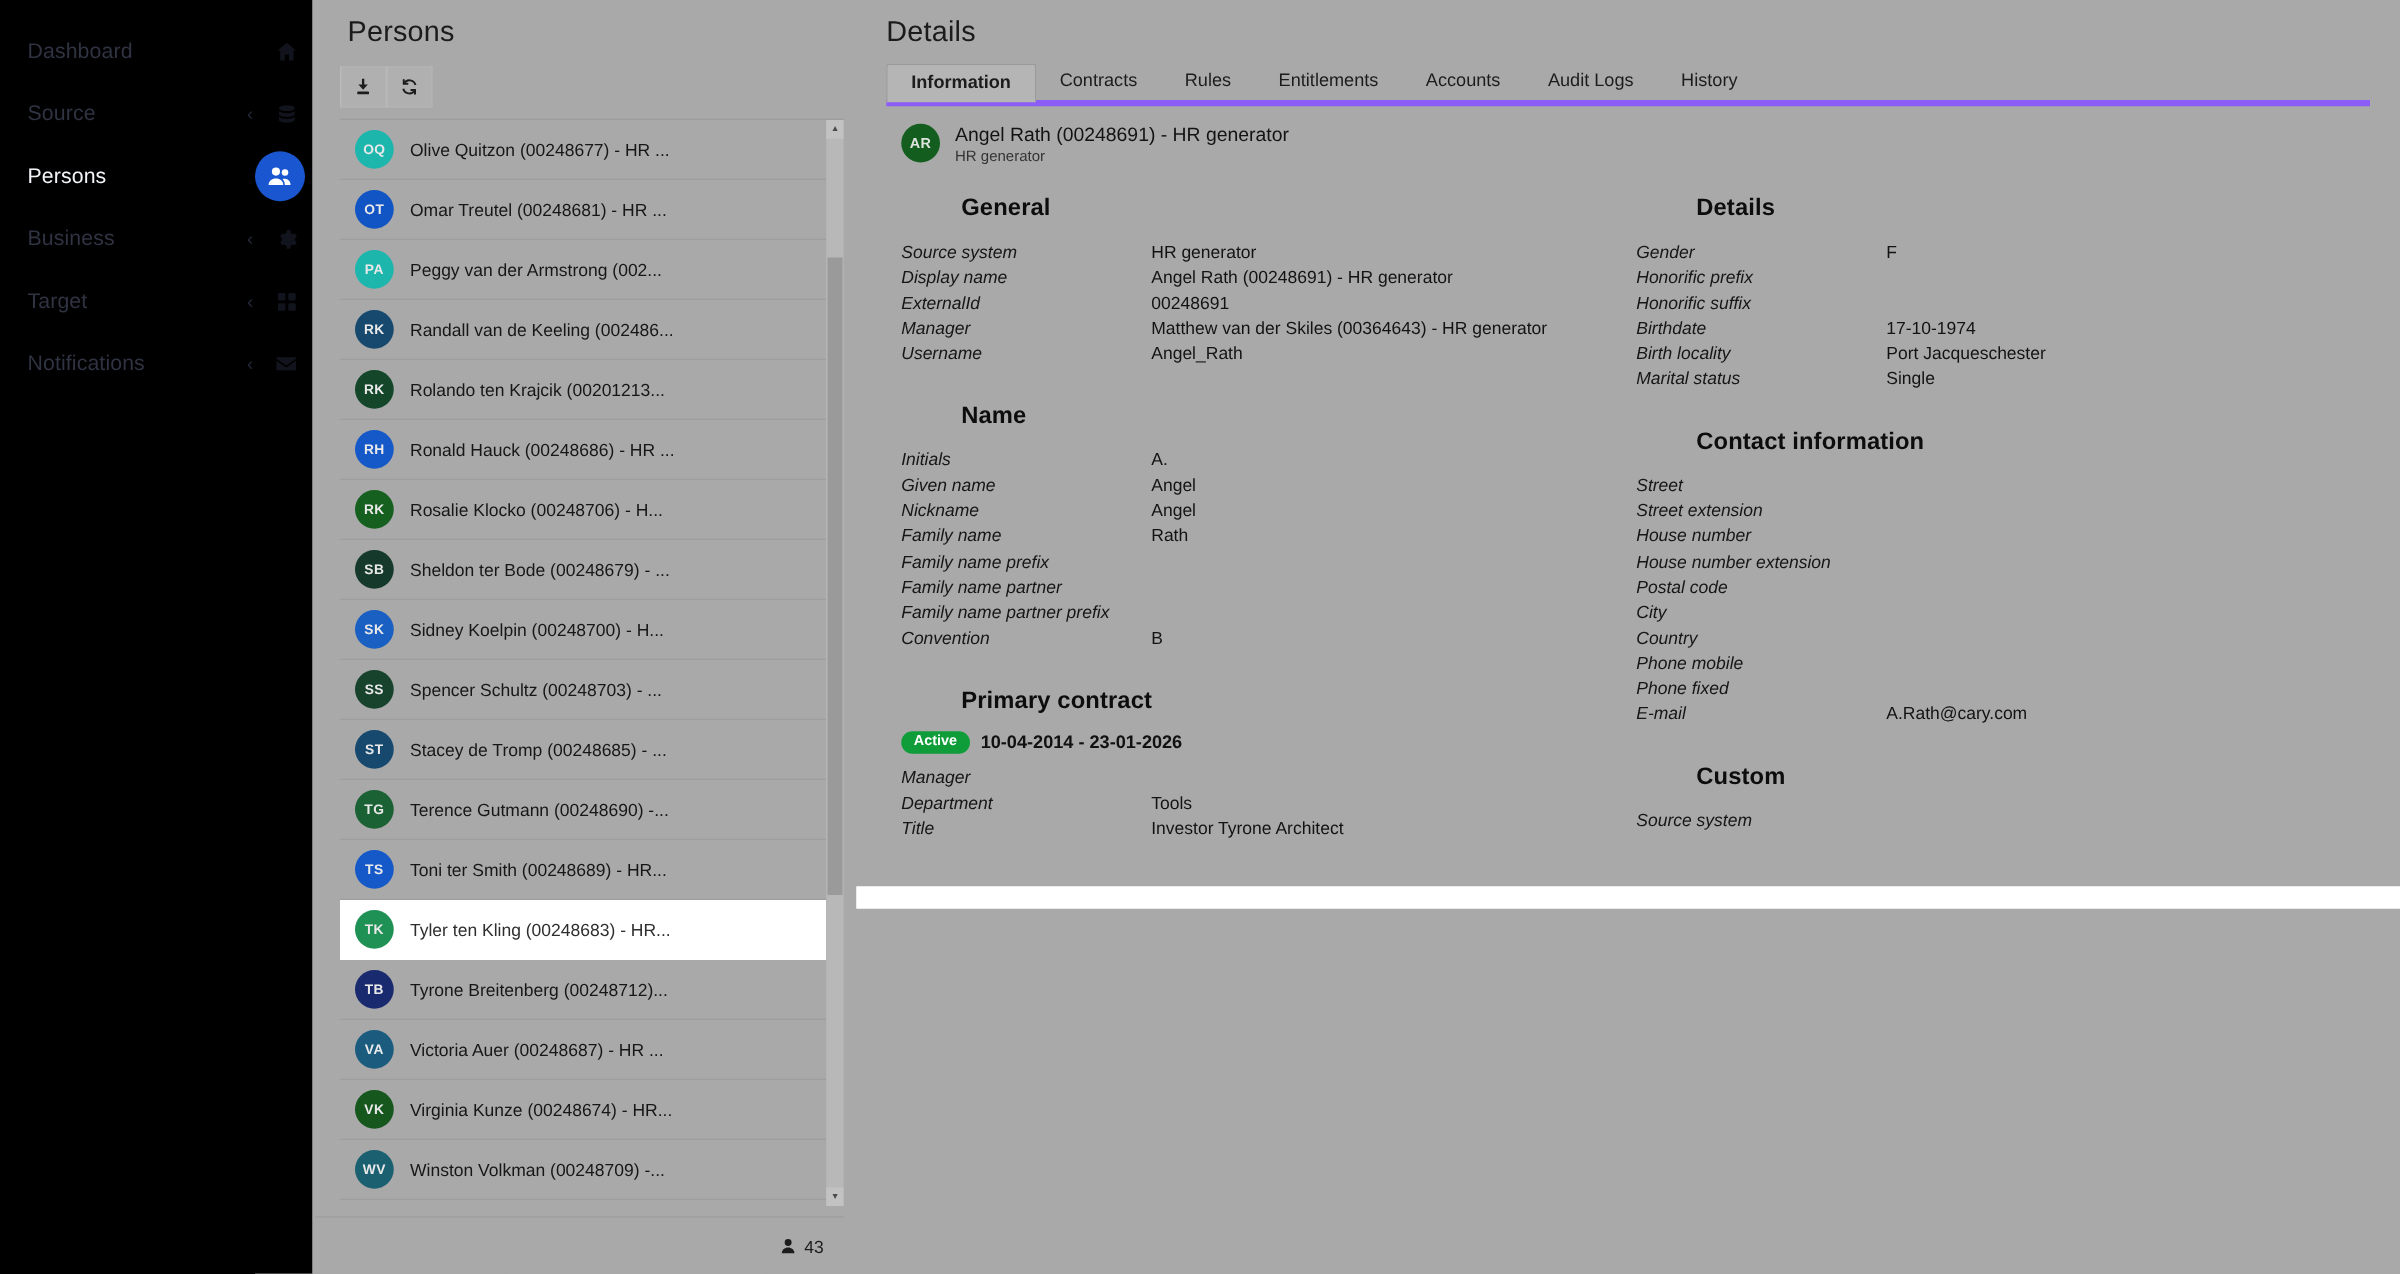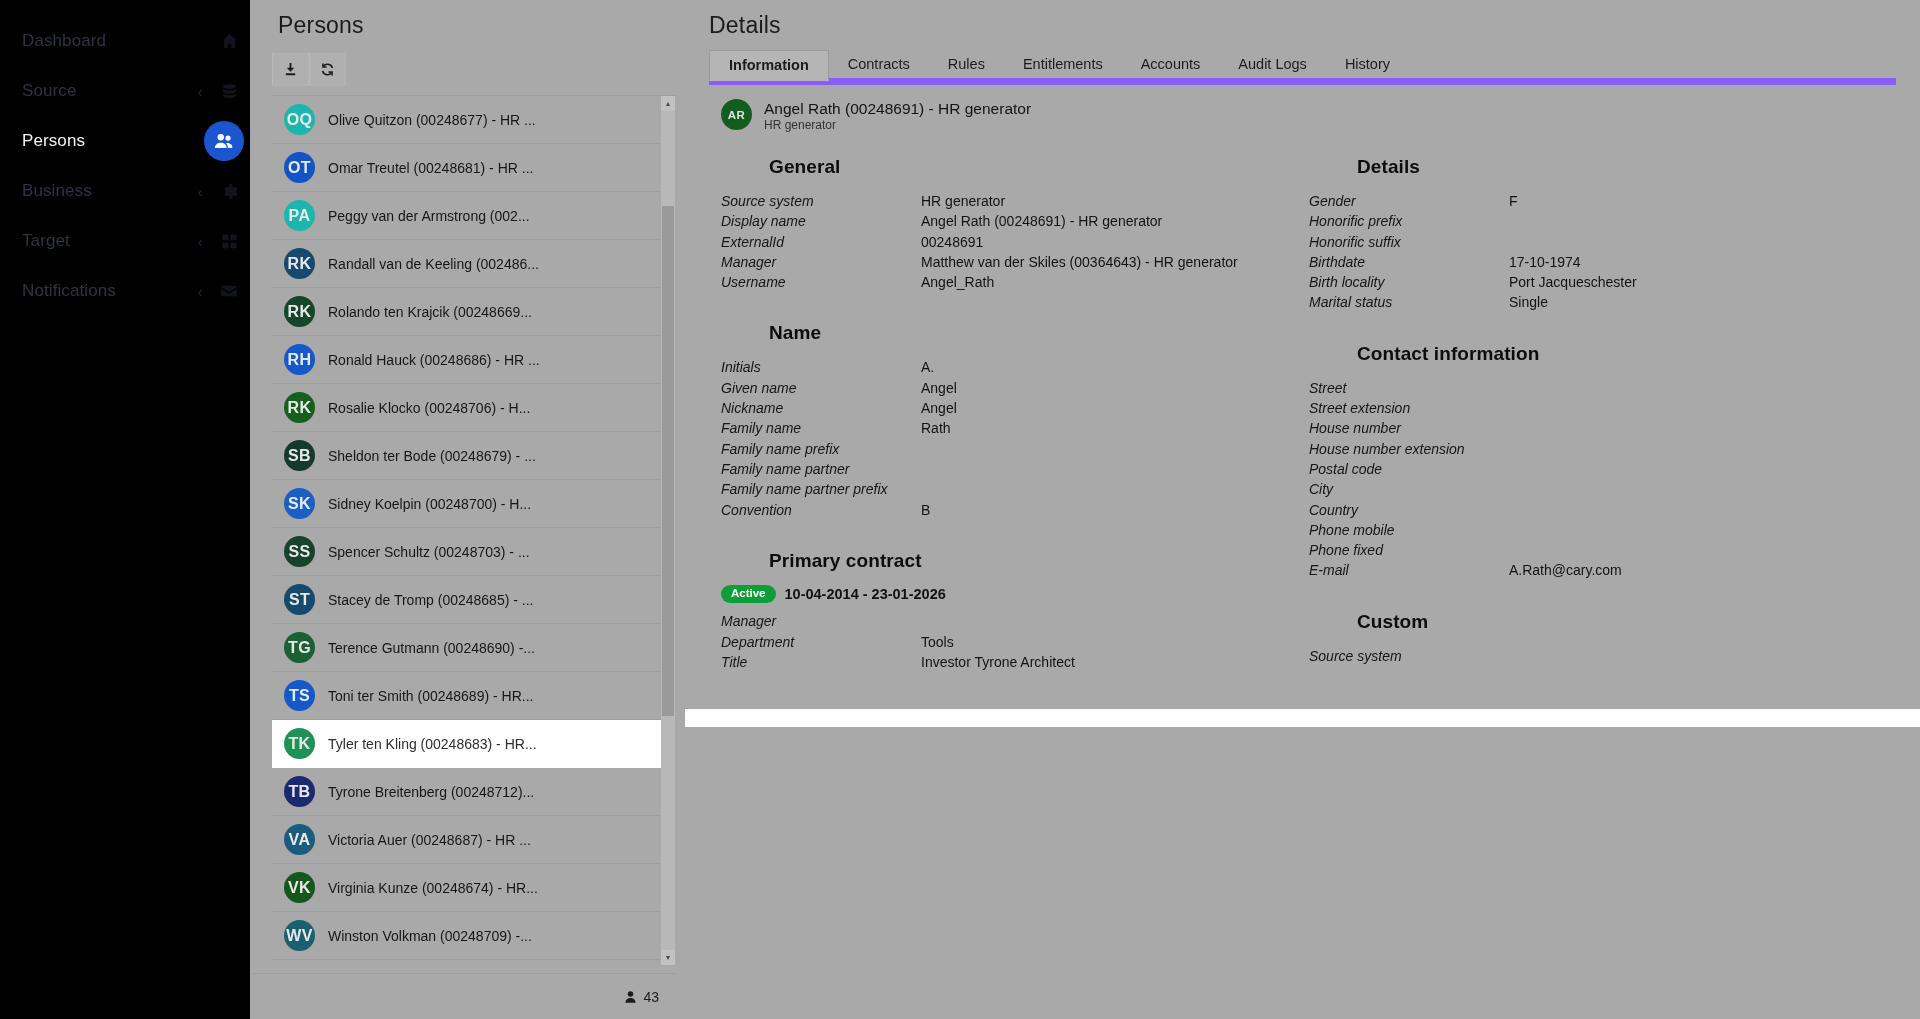--- a/index.html
+++ b/index.html
@@ -148,21 +148,21 @@
   }
   .list-item.selected {
     background: #ffffff;
     border-bottom: 1px solid #ffffff;
   }
   .avatar {
     width: 31px; height: 31px;
     min-width: 31px;
     border-radius: 50%;
     color: #e9e9ea;
-    font-size: 16px;
+    font-size: 11px;
     font-weight: 700;
     display: flex;
     align-items: center;
     justify-content: center;
     letter-spacing: .4px;
   }
   .item-label {
     font-size: 14px;
     color: #171717;
     white-space: nowrap;
@@ -222,21 +222,21 @@
     font-size: 23px;
     color: #1b1b1b;
     font-weight: 400;
     padding: 12px 0 12px 0;
     letter-spacing: .2px;
   }
   .tabs {
     display: flex;
     align-items: center;
     height: 34px;
-    border-bottom: 7px solid #8b5cf6;
+    border-bottom: 5px solid #8b5cf6;
     margin-right: 24px;
   }
   .tab {
     padding: 6px 19px 7px 19px;
     font-size: 14.5px;
     color: #1c1c1c;
     cursor: pointer;
     white-space: nowrap;
   }
   .tab.active {
@@ -440,21 +440,21 @@
           <div class="list-item">
             <div class="avatar" style="background: rgb(28, 182, 173);">PA</div>
             <div class="item-label">Peggy van der Armstrong (002...</div>
           </div>
           <div class="list-item">
             <div class="avatar" style="background: rgb(23, 73, 110);">RK</div>
             <div class="item-label">Randall van de Keeling (002486...</div>
           </div>
           <div class="list-item">
             <div class="avatar" style="background: rgb(20, 70, 42);">RK</div>
-            <div class="item-label">Rolando ten Krajcik (00248669...</div>
+            <div class="item-label">Rolando ten Krajcik (00201213...</div>
           </div>
           <div class="list-item">
             <div class="avatar" style="background: rgb(21, 89, 201);">RH</div>
             <div class="item-label">Ronald Hauck (00248686) - HR ...</div>
           </div>
           <div class="list-item">
             <div class="avatar" style="background: rgb(21, 96, 31);">RK</div>
             <div class="item-label">Rosalie Klocko (00248706) - H...</div>
           </div>
           <div class="list-item">

